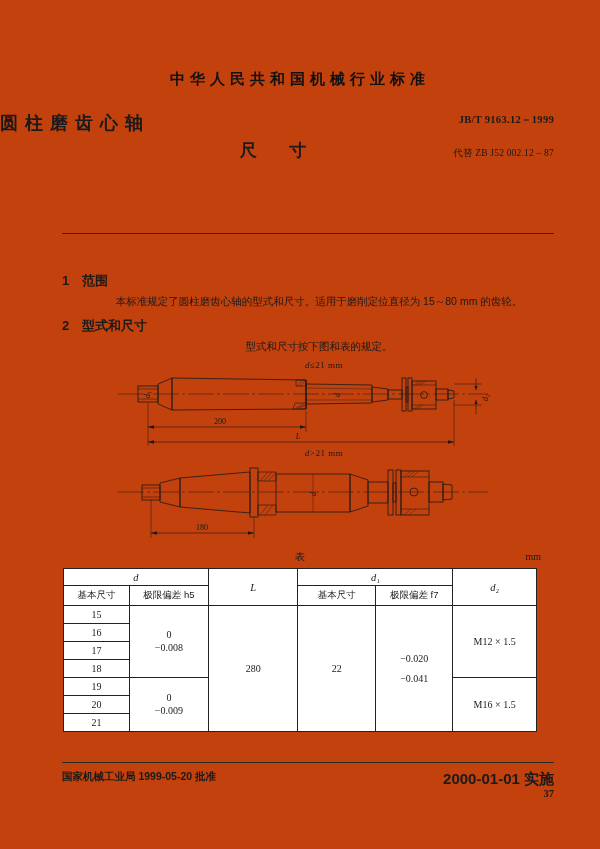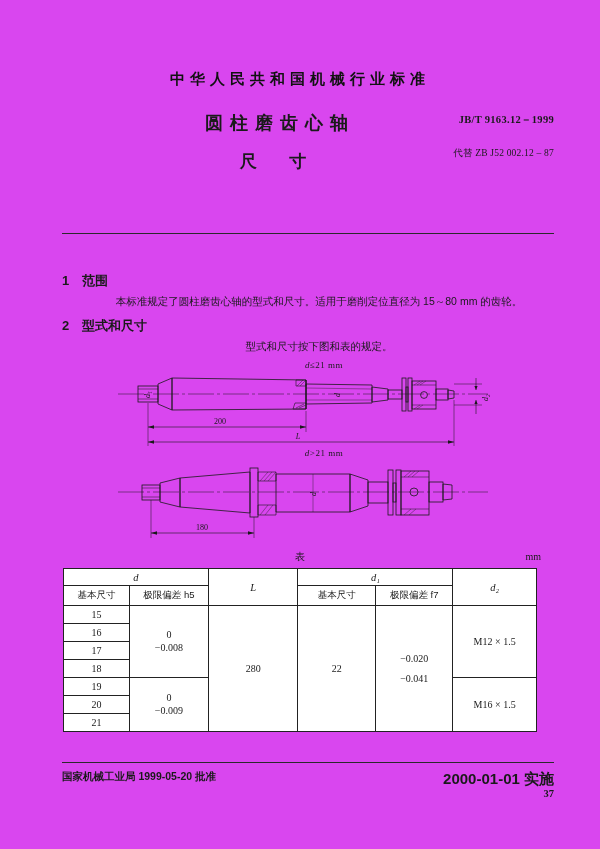--- a/index.html
+++ b/index.html
@@ -4,21 +4,21 @@
 <style>
   html, body {
     margin: 0;
     padding: 0;
     background: #ffffff;
   }
   .page {
     position: relative;
     width: 600px;
     height: 849px;
-    background: #d946ef;
+    background: #c2410c;
     overflow: hidden;
     font-family: "Liberation Serif", "DejaVu Serif", serif;
     color: #1a1a1a;
     text-decoration: underline;
   }
 
   
   .doc-header {
     position: absolute;
     left: 0; right: 0;
@@ -30,33 +30,33 @@
     font-weight: bold;
     letter-spacing: 5px;
     color: #111;
     font-family: "Liberation Sans", "DejaVu Sans", sans-serif;
   }
   .title-zone {
     position: relative;
     margin-top: 22px;
   }
   .title-main {
-    text-align: center;
+    text-align: left;
     font-size: 18px;
     font-weight: bold;
     letter-spacing: 7px;
     padding-right: 40px;
     font-family: "Liberation Sans", "DejaVu Sans", sans-serif;
   }
   .title-sub {
     text-align: center;
     font-size: 17px;
     font-weight: bold;
     letter-spacing: 14px;
-    margin-top: 15px;
+    margin-top: 4px;
     padding-right: 40px;
     font-family: "Liberation Sans", "DejaVu Sans", sans-serif;
   }
   .std-no {
     position: absolute;
     right: 46px;
     top: 2px;
     font-size: 10.5px;
     font-weight: bold;
     letter-spacing: 0.3px;

